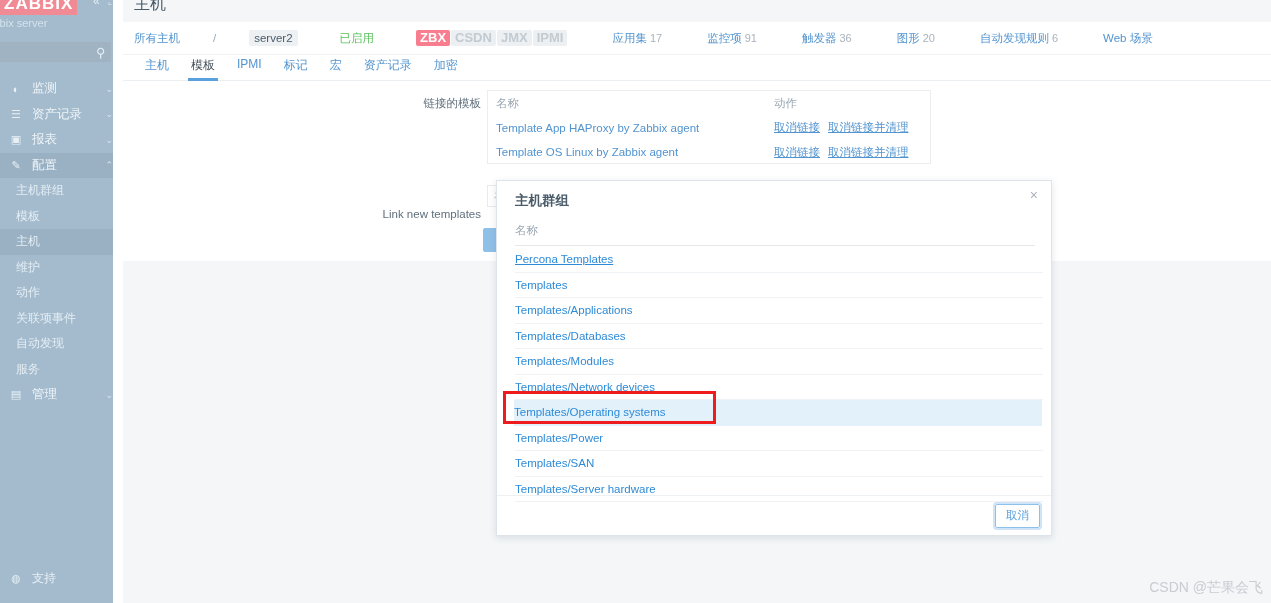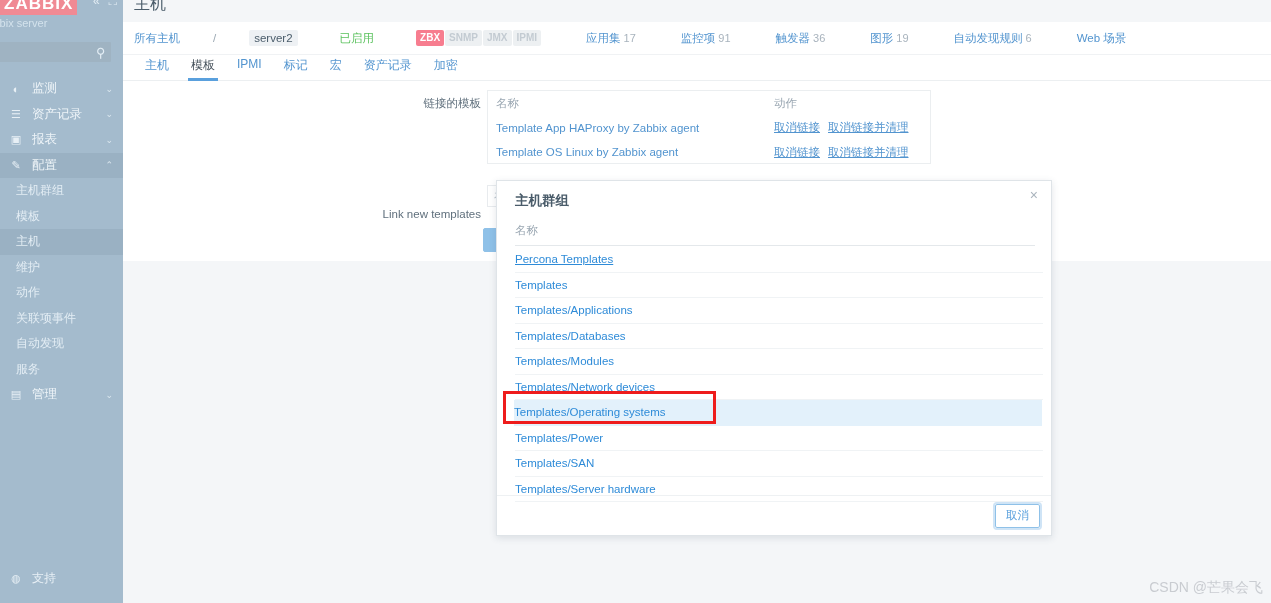--- a/index.html
+++ b/index.html
@@ -9,21 +9,21 @@
     overflow: hidden;
     font-family: "Liberation Sans", "DejaVu Sans", sans-serif;
     font-size: 12px;
     background: #ffffff;
   }
   #root { position: relative; width: 1271px; height: 603px; }
 
   
   #sidebar {
     position: absolute; left: 0; top: 0;
-    width: 123px; height: 603px;
+    width: 113px; height: 603px;
     background: #a4bbcd;
     overflow: hidden;
   }
   .sb-logo-row {
     position: absolute; left: -18px; top: -6px;
     width: 141px; height: 22px;
   }
   .sb-logo {
     position: absolute; left: 18px; top: 0px;
     background: #f08a94;
@@ -122,21 +122,21 @@
   }
   #breadcrumb a { color: #5294cf; text-decoration: none; cursor: pointer; }
   .bc-sep { color: #9aa7b2; margin: 0 4px; }
   .bc-host {
     background: #eef1f4; color: #4a5c6a;
     padding: 2px 5px; border-radius: 2px;
   }
   .bc-enabled { color: #59c15c; margin-left: 13px; }
   .badges { display: flex; margin-left: 13px; gap: 1px; }
   .badge {
-    padding: 2px 4px 3px 4px; font-size: 10px;
+    padding: 2px 4px 3px 4px; font-size: 13px;
     font-weight: bold; border-radius: 2px; line-height: 11px;
   }
   .badge.on { background: #f77d8f; color: #ffffff; }
   .badge.off { background: #edf0f2; color: #c3cbd2; }
   .bc-item { margin-left: 16px; color: #5294cf; cursor: pointer; }
   .bc-count { color: #a8b3bd; margin-left: 3px; font-size: 11px; }
 
   
   #tabs {
     position: absolute; left: 0; top: 55px;
@@ -362,35 +362,35 @@
 
     <div class="white-panel"></div>
 
     <div id="breadcrumb">
       <a>所有主机</a>
       <span class="bc-sep">/</span>
       <span class="bc-host">server2</span>
       <span class="bc-enabled">已启用</span>
       <span class="badges">
         <span class="badge on">ZBX</span>
-        <span class="badge off">SNMP</span>
+        <span class="badge off">CSDN</span>
         <span class="badge off">JMX</span>
         <span class="badge off">IPMI</span>
       </span>
       <span class="bc-item">
         <span>应用集</span><span class="bc-count">17</span>
       </span>
       <span class="bc-item">
         <span>监控项</span><span class="bc-count">91</span>
       </span>
       <span class="bc-item">
         <span>触发器</span><span class="bc-count">36</span>
       </span>
       <span class="bc-item">
-        <span>图形</span><span class="bc-count">19</span>
+        <span>图形</span><span class="bc-count">20</span>
       </span>
       <span class="bc-item">
         <span>自动发现规则</span><span class="bc-count">6</span>
       </span>
       <span class="bc-item">
         <span>Web 场景</span><span class="bc-count"></span>
       </span>
     </div>
 
     <div id="tabs">

